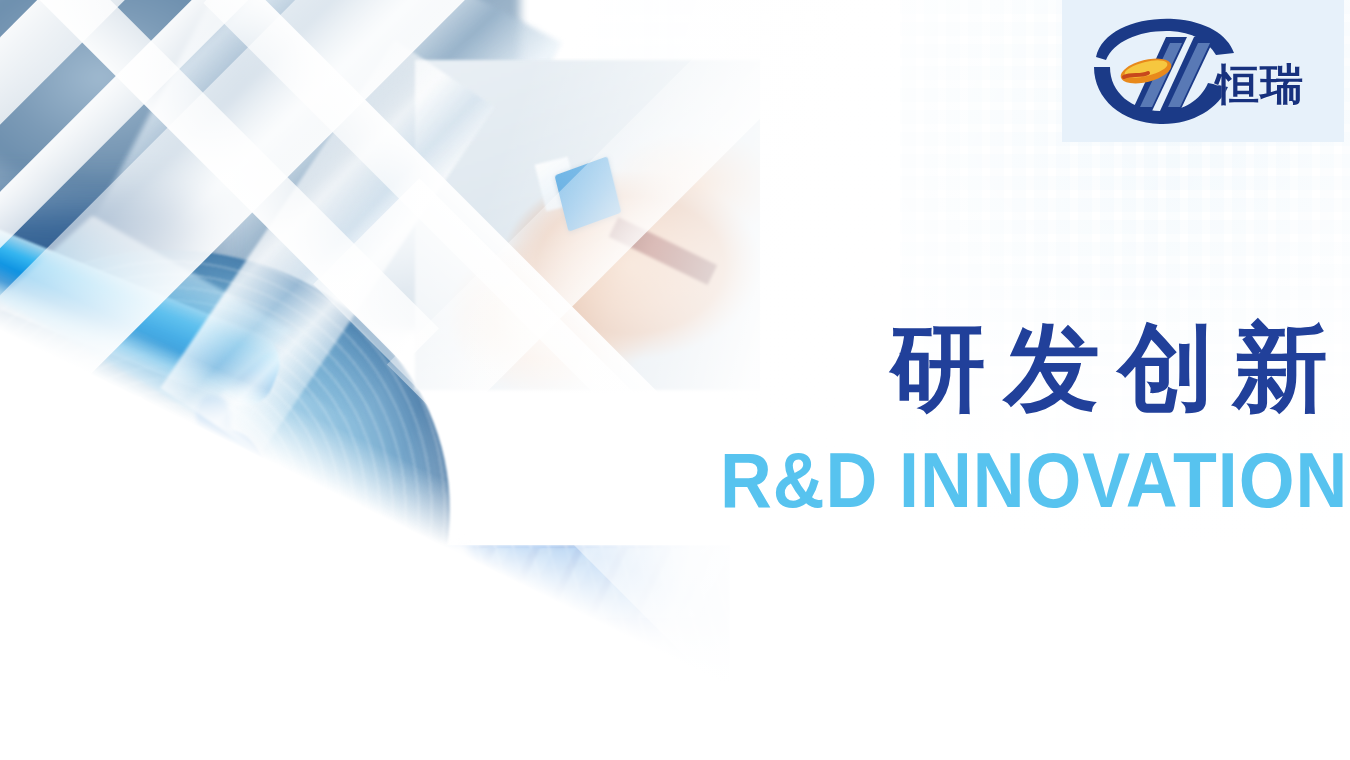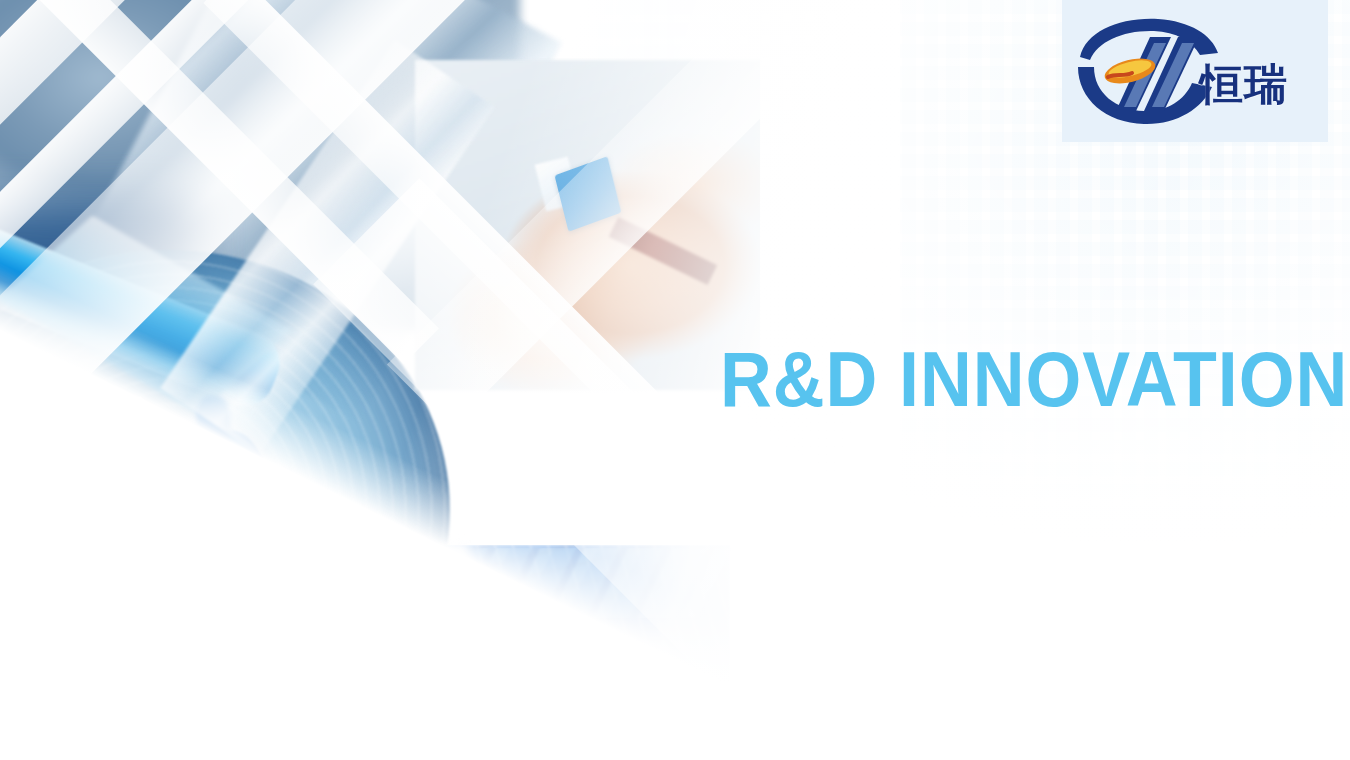--- a/index.html
+++ b/index.html
@@ -220,21 +220,21 @@
   .veil{
     position:absolute;left:0;top:0;width:900px;height:760px;
     background:linear-gradient(108deg, rgba(255,255,255,0) 48%, rgba(255,255,255,.55) 62%, rgba(255,255,255,.95) 76%, #fff 88%);
     pointer-events:none;
   }
 
   
   #logo-panel{
     position:absolute;left:1062px;top:0;width:266px;height:142px;
     background:#e7f1fa;
-    display:flex;align-items:center;justify-content:center;
+    display:flex;align-items:center;justify-content:center;padding-left:16px;
   }
   .logo-inner{position:relative;width:250px;height:120px;}
   .logo-mark{position:absolute;left:2px;top:4px;width:150px;height:112px;}
   .logo-cn{
     position:absolute;left:130px;top:52px;
     font-family:"DejaVu Sans","Liberation Sans",sans-serif;
     font-size:43px;font-weight:bold;color:#17317e;letter-spacing:1px;
     line-height:1;white-space:nowrap;
     text-shadow:0 1px 0 rgba(255,255,255,.5);
   }
@@ -312,16 +312,17 @@
         <path d="M80 92 L110 28 L122 28 L92 92 Z" fill="#6f8fc4" opacity=".75"></path>
         <ellipse cx="58" cy="56" rx="26" ry="11" transform="rotate(-14 58 56)" fill="#e8891b"></ellipse>
         <ellipse cx="58" cy="54" rx="22" ry="7" transform="rotate(-14 58 54)" fill="#f6c73f"></ellipse>
         <path d="M36 62 C44 58, 52 62, 60 58" stroke="#c8481c" stroke-width="4" fill="none" stroke-linecap="round"></path>
       </svg>
       <div class="logo-cn">恒瑞</div>
     </div>
   </div>
 
   <div id="headline">
+    <h1 class="title-cn">研发创新</h1>
     <div class="title-en">R&amp;D INNOVATION</div>
   </div>
 
 </div>
 
 </body></html>

